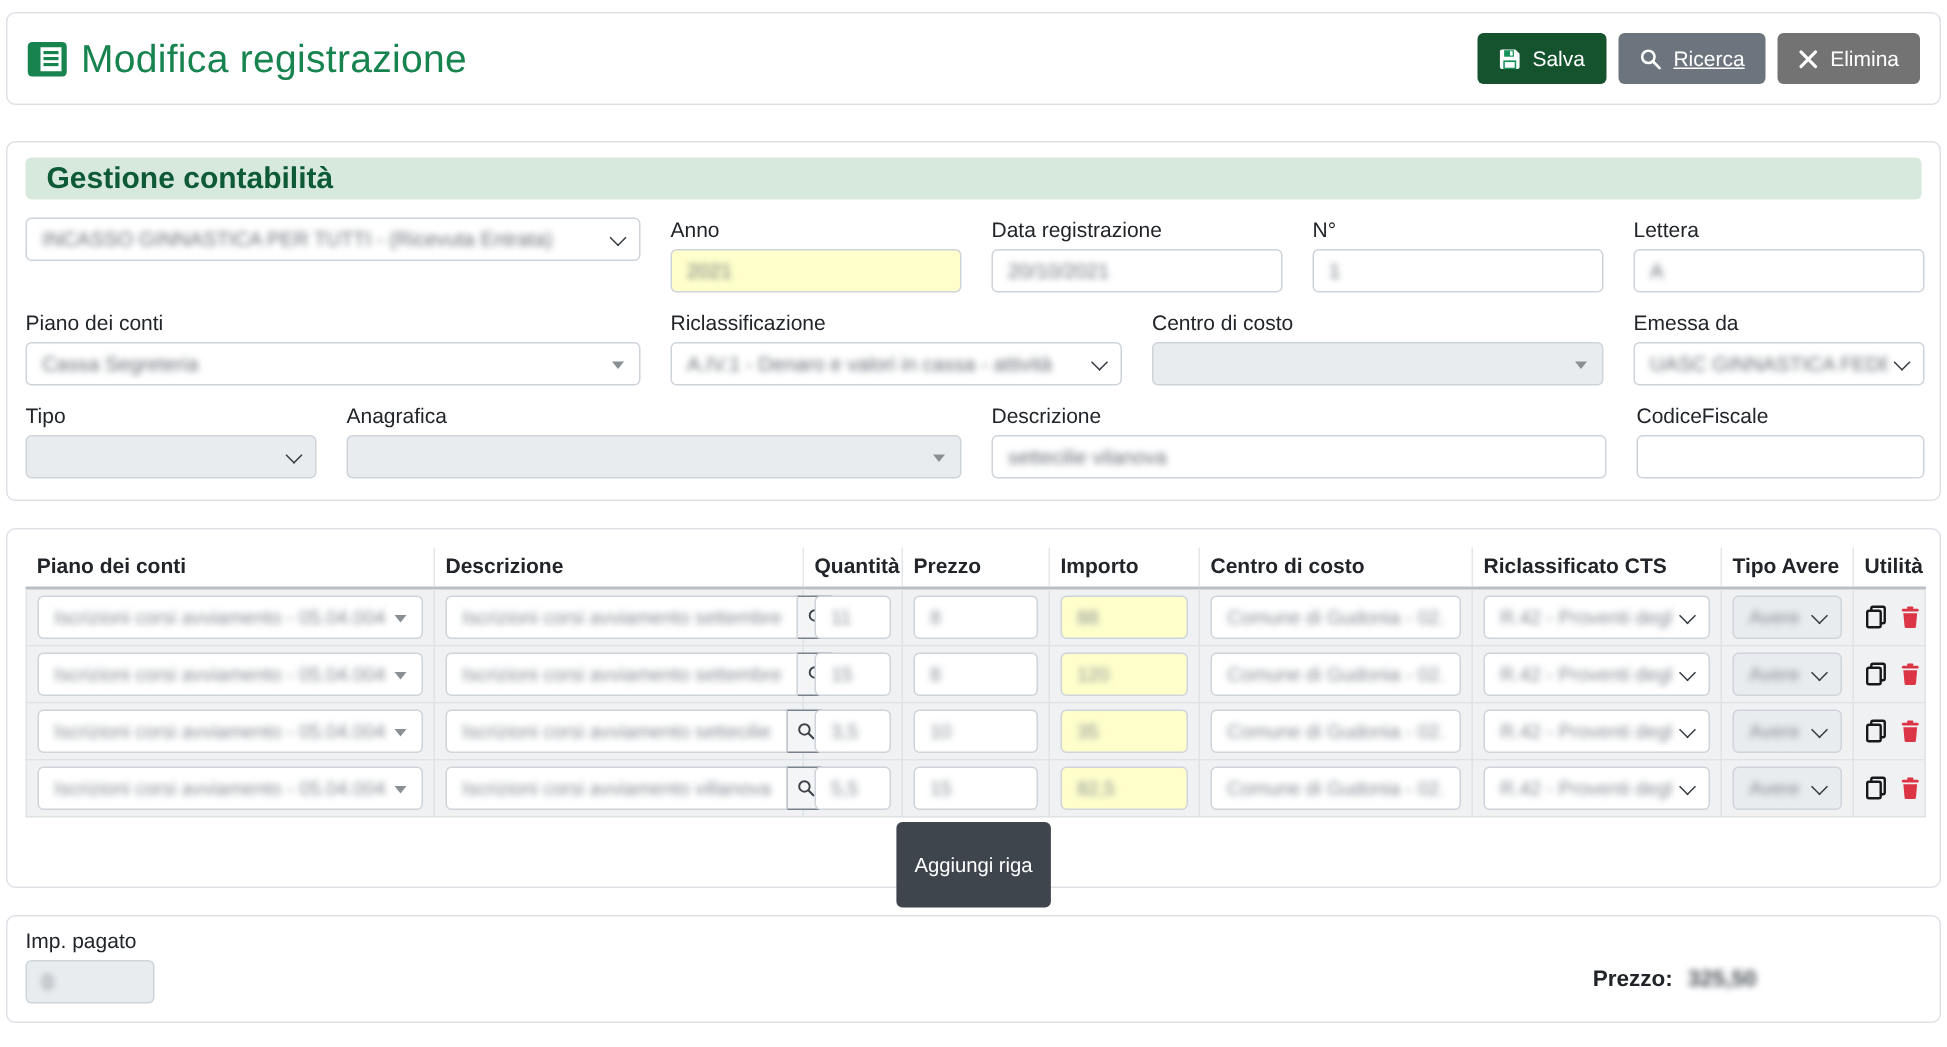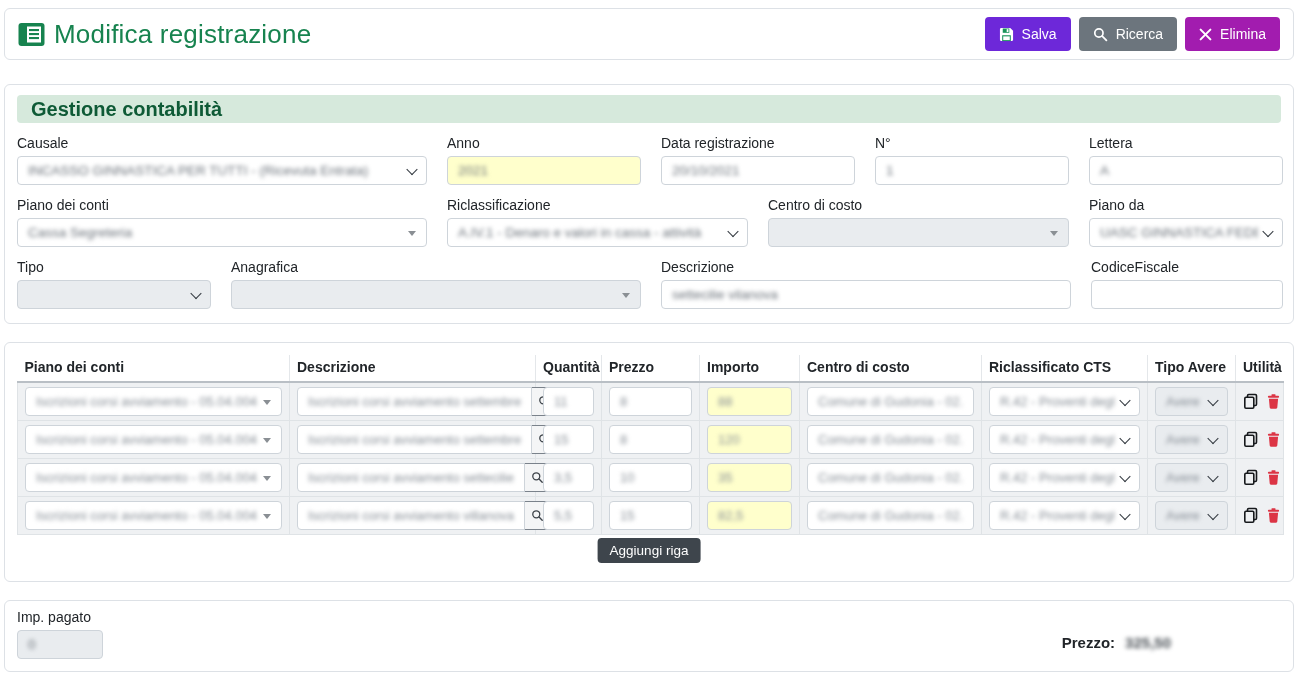--- a/index.html
+++ b/index.html
@@ -3,30 +3,30 @@
 <meta charset="utf-8">
 <style>
   html,body{margin:0;padding:0;}
   body{
     width:1298px;height:698px;overflow:hidden;background:#fff;
     font-family:"Liberation Sans", sans-serif;font-size:14px;color:#212529;
   }
   .card{background:#fff;border:1px solid #dde1e6;border-radius:6px;margin:0 4px;box-sizing:border-box;}
 
   
-  .title-card{margin-top:8px;height:52px;display:flex;align-items:center;justify-content:space-between;padding:0 13px;}
+  .title-card{margin-top:8px;height:62px;display:flex;align-items:center;justify-content:space-between;padding:0 13px;}
   .title-wrap{display:flex;align-items:center;gap:9px;}
   .page-title{font-size:26px;color:#17834f;font-weight:400;letter-spacing:.2px;}
   .btn-group{display:flex;gap:8px;}
   .btn{height:34px;border:none;border-radius:4px;color:#fff;font-size:14px;
        display:inline-flex;align-items:center;gap:8px;padding:0 14px;cursor:pointer;
        font-family:"Liberation Sans", sans-serif;}
-  .btn-save{background:#6d28d9;}
-  .btn-search{background:#6c757d;}
-  .btn-delete{background:#a21caf;}
+  .btn-save{background:#14532d;}
+  .btn-search{background:#6c757d;text-decoration:underline;}
+  .btn-delete{background:#737373;}
 
   
   .section-card{padding:10px 12px 14px;}
   .banner{background:#d6e9dc;color:#0e5a36;font-weight:700;font-size:20px;
           padding:6px 14px;border-radius:4px;height:16px;line-height:16px;margin-bottom:10px;}
 
   
   .frow{display:grid;column-gap:20px;margin-top:12px;}
   .frow1{grid-template-columns:410px 194px 194px 194px 194px;}
   .frow2{grid-template-columns:410px 301px 301px 194px;}
@@ -58,21 +58,21 @@
   .igroup{display:flex;width:100%;}
   .igroup .control{flex:1;border-radius:4px 0 0 4px;}
   .lookup-btn{width:37px;height:29px;box-sizing:border-box;background:#f4f5f6;border:1px solid #7a828b;
               border-radius:0 4px 4px 0;margin-left:-1px;display:flex;align-items:center;justify-content:center;cursor:pointer;}
   .util-cell{display:flex;align-items:center;gap:7px;justify-content:flex-start;}
   .icon-btn{background:none;border:none;padding:0;cursor:pointer;display:flex;align-items:center;}
 
   
   .addrow-zone{position:relative;height:32px;}
   .tooltip{position:absolute;left:50%;top:3px;transform:translateX(-50%);
-           background:#3e454c;color:#fff;font-size:13.5px;padding:5px 12px;border-radius:4px;white-space:nowrap;}
+           background:#3e454c;color:#fff;font-size:13.5px;padding:21px 12px;border-radius:4px;white-space:nowrap;}
 
   
   .footer-card{margin-top:18px;padding:10px 12px 12px;display:flex;justify-content:space-between;align-items:flex-end;height:72px;}
   .totale-wrap{display:flex;align-items:center;gap:10px;margin-right:110px;margin-bottom:8px;font-size:15px;}
   .totale-label{font-weight:700;}
   .totale-value{font-weight:700;color:#4b5157;}
   .imp-input{width:86px;}
 
   .mt18{margin-top:18px;}
   .mt24{margin-top:24px;}
@@ -125,21 +125,20 @@
       <span>Elimina</span>
     </button>
   </div>
 </div>
 
 <div class="card section-card mt24">
   <div class="banner">Gestione contabilità</div>
 
   <div class="frow frow1">
     <div class="field">
-      <label>Causale</label>
       <div class="control">
         <span class="val blur">INCASSO GINNASTICA PER TUTTI - (Ricevuta Entrata)</span>
         <span class="chev"></span>
       </div>
     </div>
     <div class="field">
       <label>Anno</label>
       <div class="control noarrow yellow">
         <span class="val blur">2021</span>
       </div>
@@ -180,21 +179,21 @@
       </div>
     </div>
     <div class="field">
       <label>Centro di costo</label>
       <div class="control disabled">
         <span class="val"></span>
         <span class="caret"></span>
       </div>
     </div>
     <div class="field">
-      <label>Piano da</label>
+      <label>Emessa da</label>
       <div class="control">
         <span class="val blur">UASC GINNASTICA FEDELUCCI</span>
         <span class="chev"></span>
       </div>
     </div>
   </div>
 
   <div class="frow frow3">
     <div class="field">
       <label>Tipo</label>

